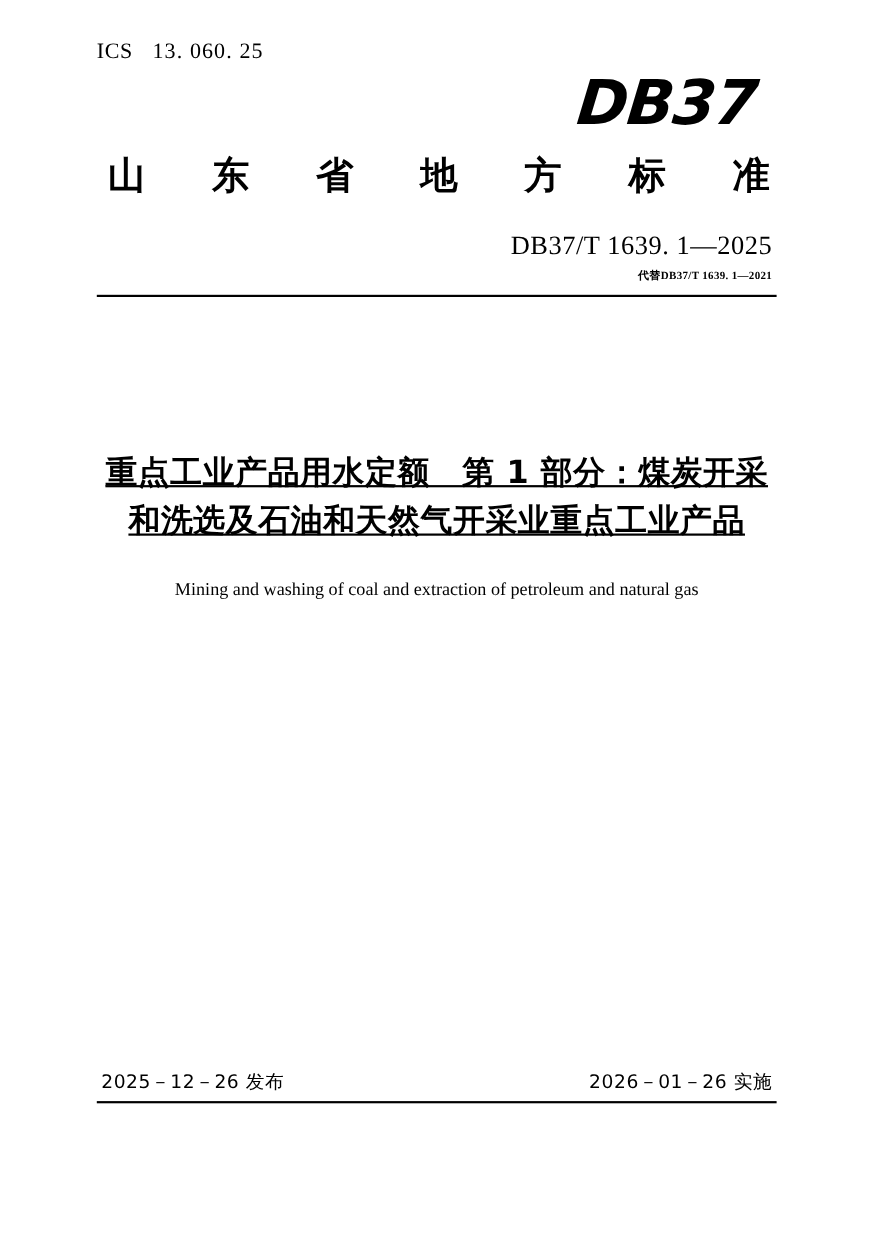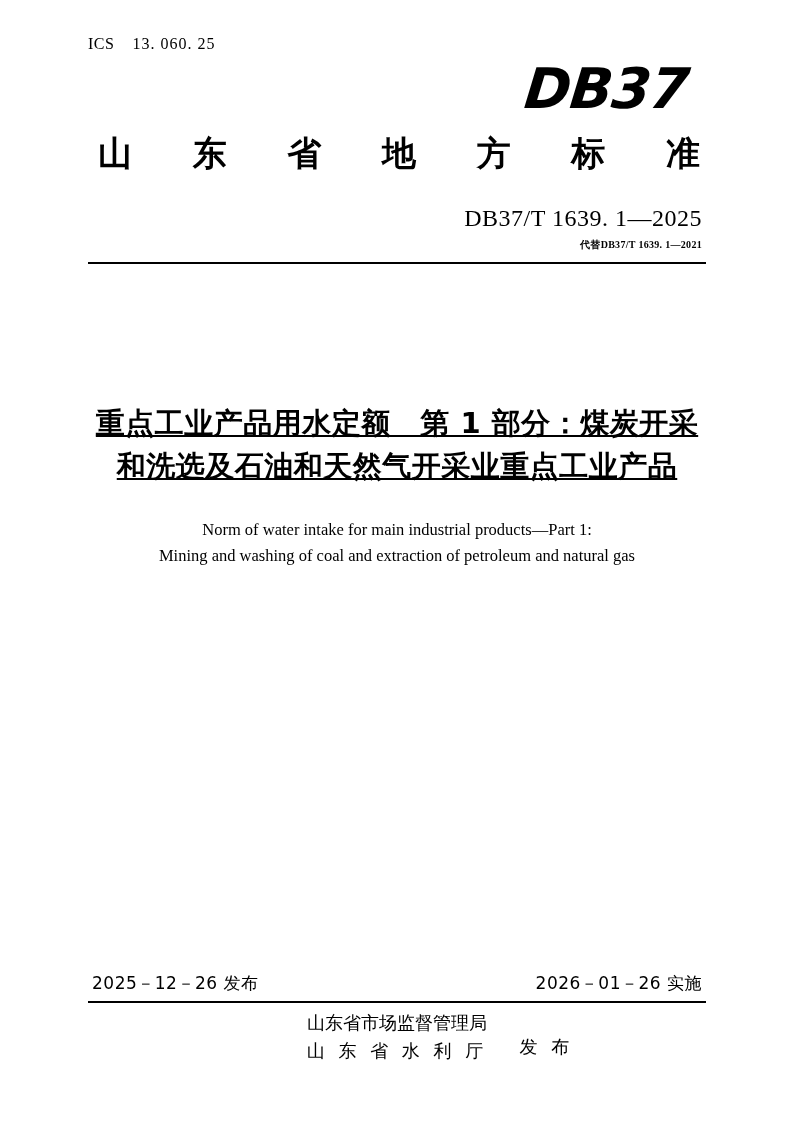--- a/index.html
+++ b/index.html
@@ -20,21 +20,21 @@
     width: 794px;
     height: 1123px;
     box-sizing: border-box;
     padding: 0 88px;
   }
 
   
   .ics-block {
     padding-top: 32px;
     font-family: "Liberation Serif", serif;
-    font-size: 16px;
+    font-size: 20px;
     line-height: 1.55;
     letter-spacing: 0.5px;
   }
   .ics-line span.code {
     margin-left: 18px;
     letter-spacing: 1px;
   }
 
   .db-logo {
     text-align: right;
@@ -184,35 +184,25 @@
   <div class="std-number">
     <div class="main-no">DB37/T 1639. 1—2025</div>
     <div class="replaces">代替DB37/T 1639. 1—2021</div>
   </div>
 
   <div class="rule"></div>
 
   <div class="title-zh">重点工业产品用水定额　第 1 部分：煤炭开采和洗选及石油和天然气开采业重点工业产品</div>
 
   <div class="title-en">
-    <div>Norm of water intake for main industrial products—Part 1:</div>
     <div>Mining and washing of coal and extraction of petroleum and natural gas</div>
   </div>
 
   <div class="dates">
     <div class="dates-row">
       <span>2025－12－26 发布</span>
       <span>2026－01－26 实施</span>
     </div>
     <div class="rule-bottom"></div>
   </div>
 
-  <div class="issuer">
-    <span class="issuer-inner">
-      <span class="issuer-lines">
-        <div>山东省市场监督管理局</div>
-        <div class="issuer-line-2">山 东 省 水 利 厅</div>
-      </span>
-      <span class="issue-word">发 布</span>
-    </span>
-  </div>
 
 </div>
 
 </body></html>

